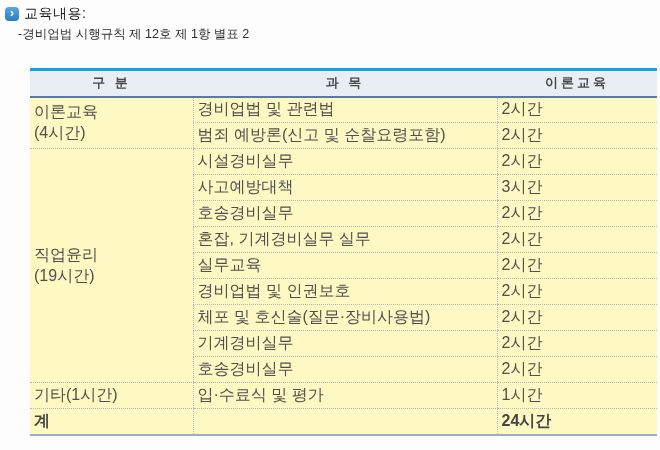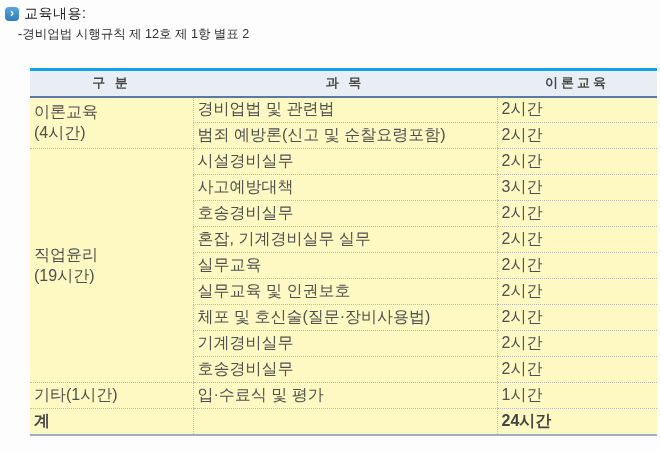--- a/index.html
+++ b/index.html
@@ -125,21 +125,21 @@
       </tr>
       <tr>
         <td class="div-left">혼잡, 기계경비실무 실무</td>
         <td class="div-left">2시간</td>
       </tr>
       <tr>
         <td class="div-left">실무교육</td>
         <td class="div-left">2시간</td>
       </tr>
       <tr>
-        <td class="div-left">실무교육 및 인권보호</td>
+        <td class="div-left">경비업법 및 인권보호</td>
         <td class="div-left">2시간</td>
       </tr>
       <tr>
         <td class="div-left">체포 및 호신술(질문·장비사용법)</td>
         <td class="div-left">2시간</td>
       </tr>
       <tr>
         <td class="div-left">기계경비실무</td>
         <td class="div-left">2시간</td>
       </tr>

